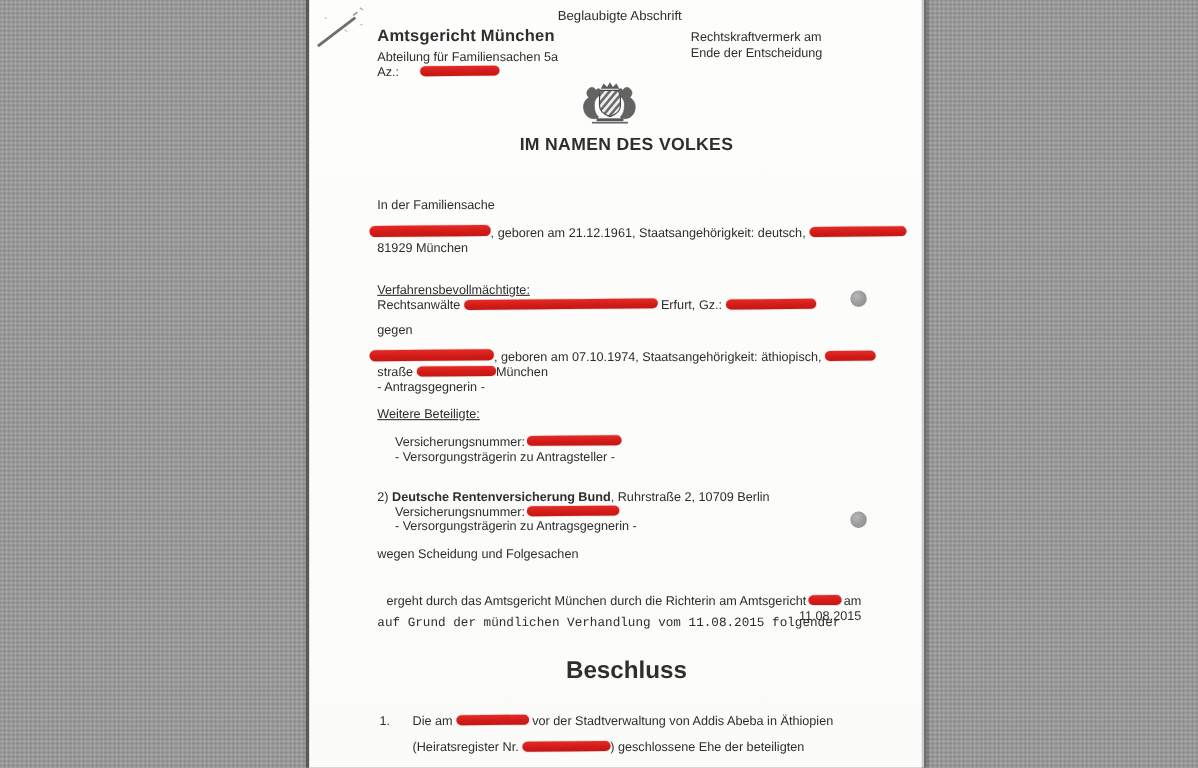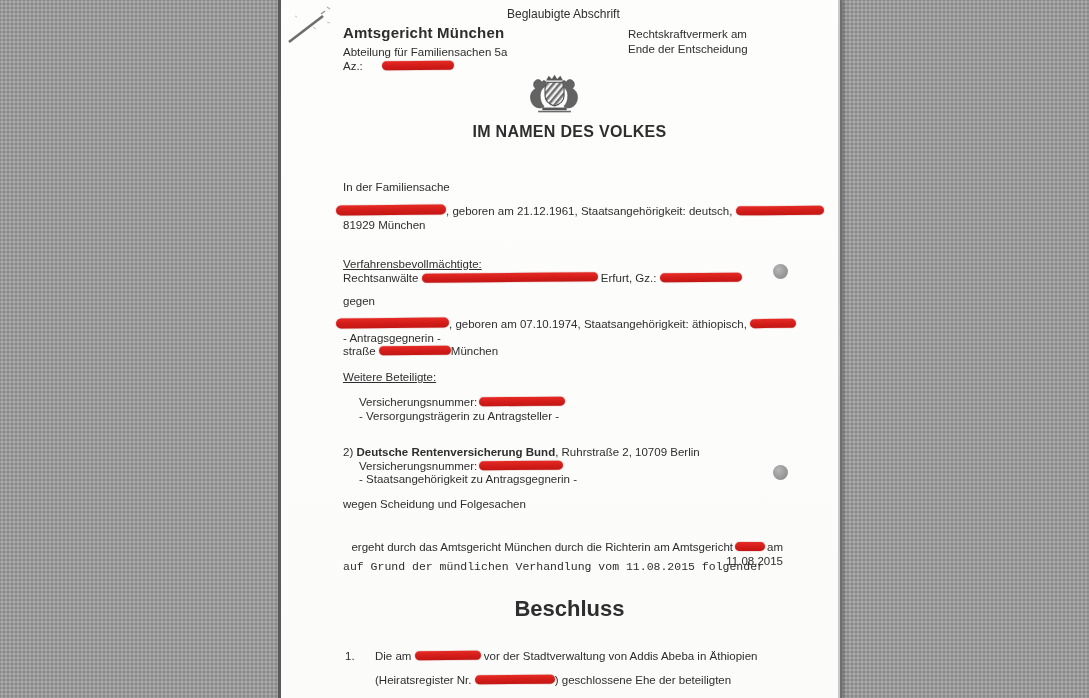--- a/index.html
+++ b/index.html
@@ -123,38 +123,38 @@
       <span class="redact" style="width:176px;"></span>
       <span>Erfurt, Gz.:</span>
       <span class="redact" style="width:82px;"></span>
     </div>
   </div>
 
   <div class="abs gegen">gegen</div>
 
   <div class="abs respondent">
     <div><span class="redact lead" style="width:113px;"></span><span>, geboren am 07.10.1974, Staatsangehörigkeit: äthiopisch,</span> <span class="redact" style="width:46px;"></span></div>
+    <div><span>straße</span> <span class="redact" style="width:72px;"></span><span>München</span></div>
     <div>- Antragsgegnerin -</div>
-    <div><span>straße</span> <span class="redact" style="width:72px;"></span><span>München</span></div>
   </div>
 
   <div class="abs weitere underline">Weitere Beteiligte:</div>
 
   <div class="abs party1 party">
     <div class="ind"><span>Versicherungsnummer:</span><span class="redact" style="width:86px;margin-left:2px;"></span></div>
     <div class="ind">- Versorgungsträgerin zu Antragsteller -</div>
   </div>
 
   <div class="abs party2 party">
     <div>
       <span>2)</span>
       <span class="bold">Deutsche Rentenversicherung Bund</span><span>, Ruhrstraße 2, 10709 Berlin</span>
     </div>
     <div class="ind"><span>Versicherungsnummer:</span><span class="redact" style="width:84px;margin-left:2px;"></span></div>
-    <div class="ind">- Staatsangehörigkeit zu Antragsgegnerin -</div>
+    <div class="ind">- Versorgungsträgerin zu Antragsgegnerin -</div>
   </div>
 
   <div class="abs wegen">wegen Scheidung und Folgesachen</div>
 
   <div class="abs issue1"><span>ergeht durch das Amtsgericht München durch die Richterin am Amtsgericht</span><span class="redact" style="width:30px;margin:0 2px;"></span><span>am 11.08.2015</span></div>
   <div class="abs issue2">auf Grund der mündlichen Verhandlung vom 11.08.2015 folgender</div>
 
   <div class="abs centered beschluss">Beschluss</div>
 
   <div class="abs item">

